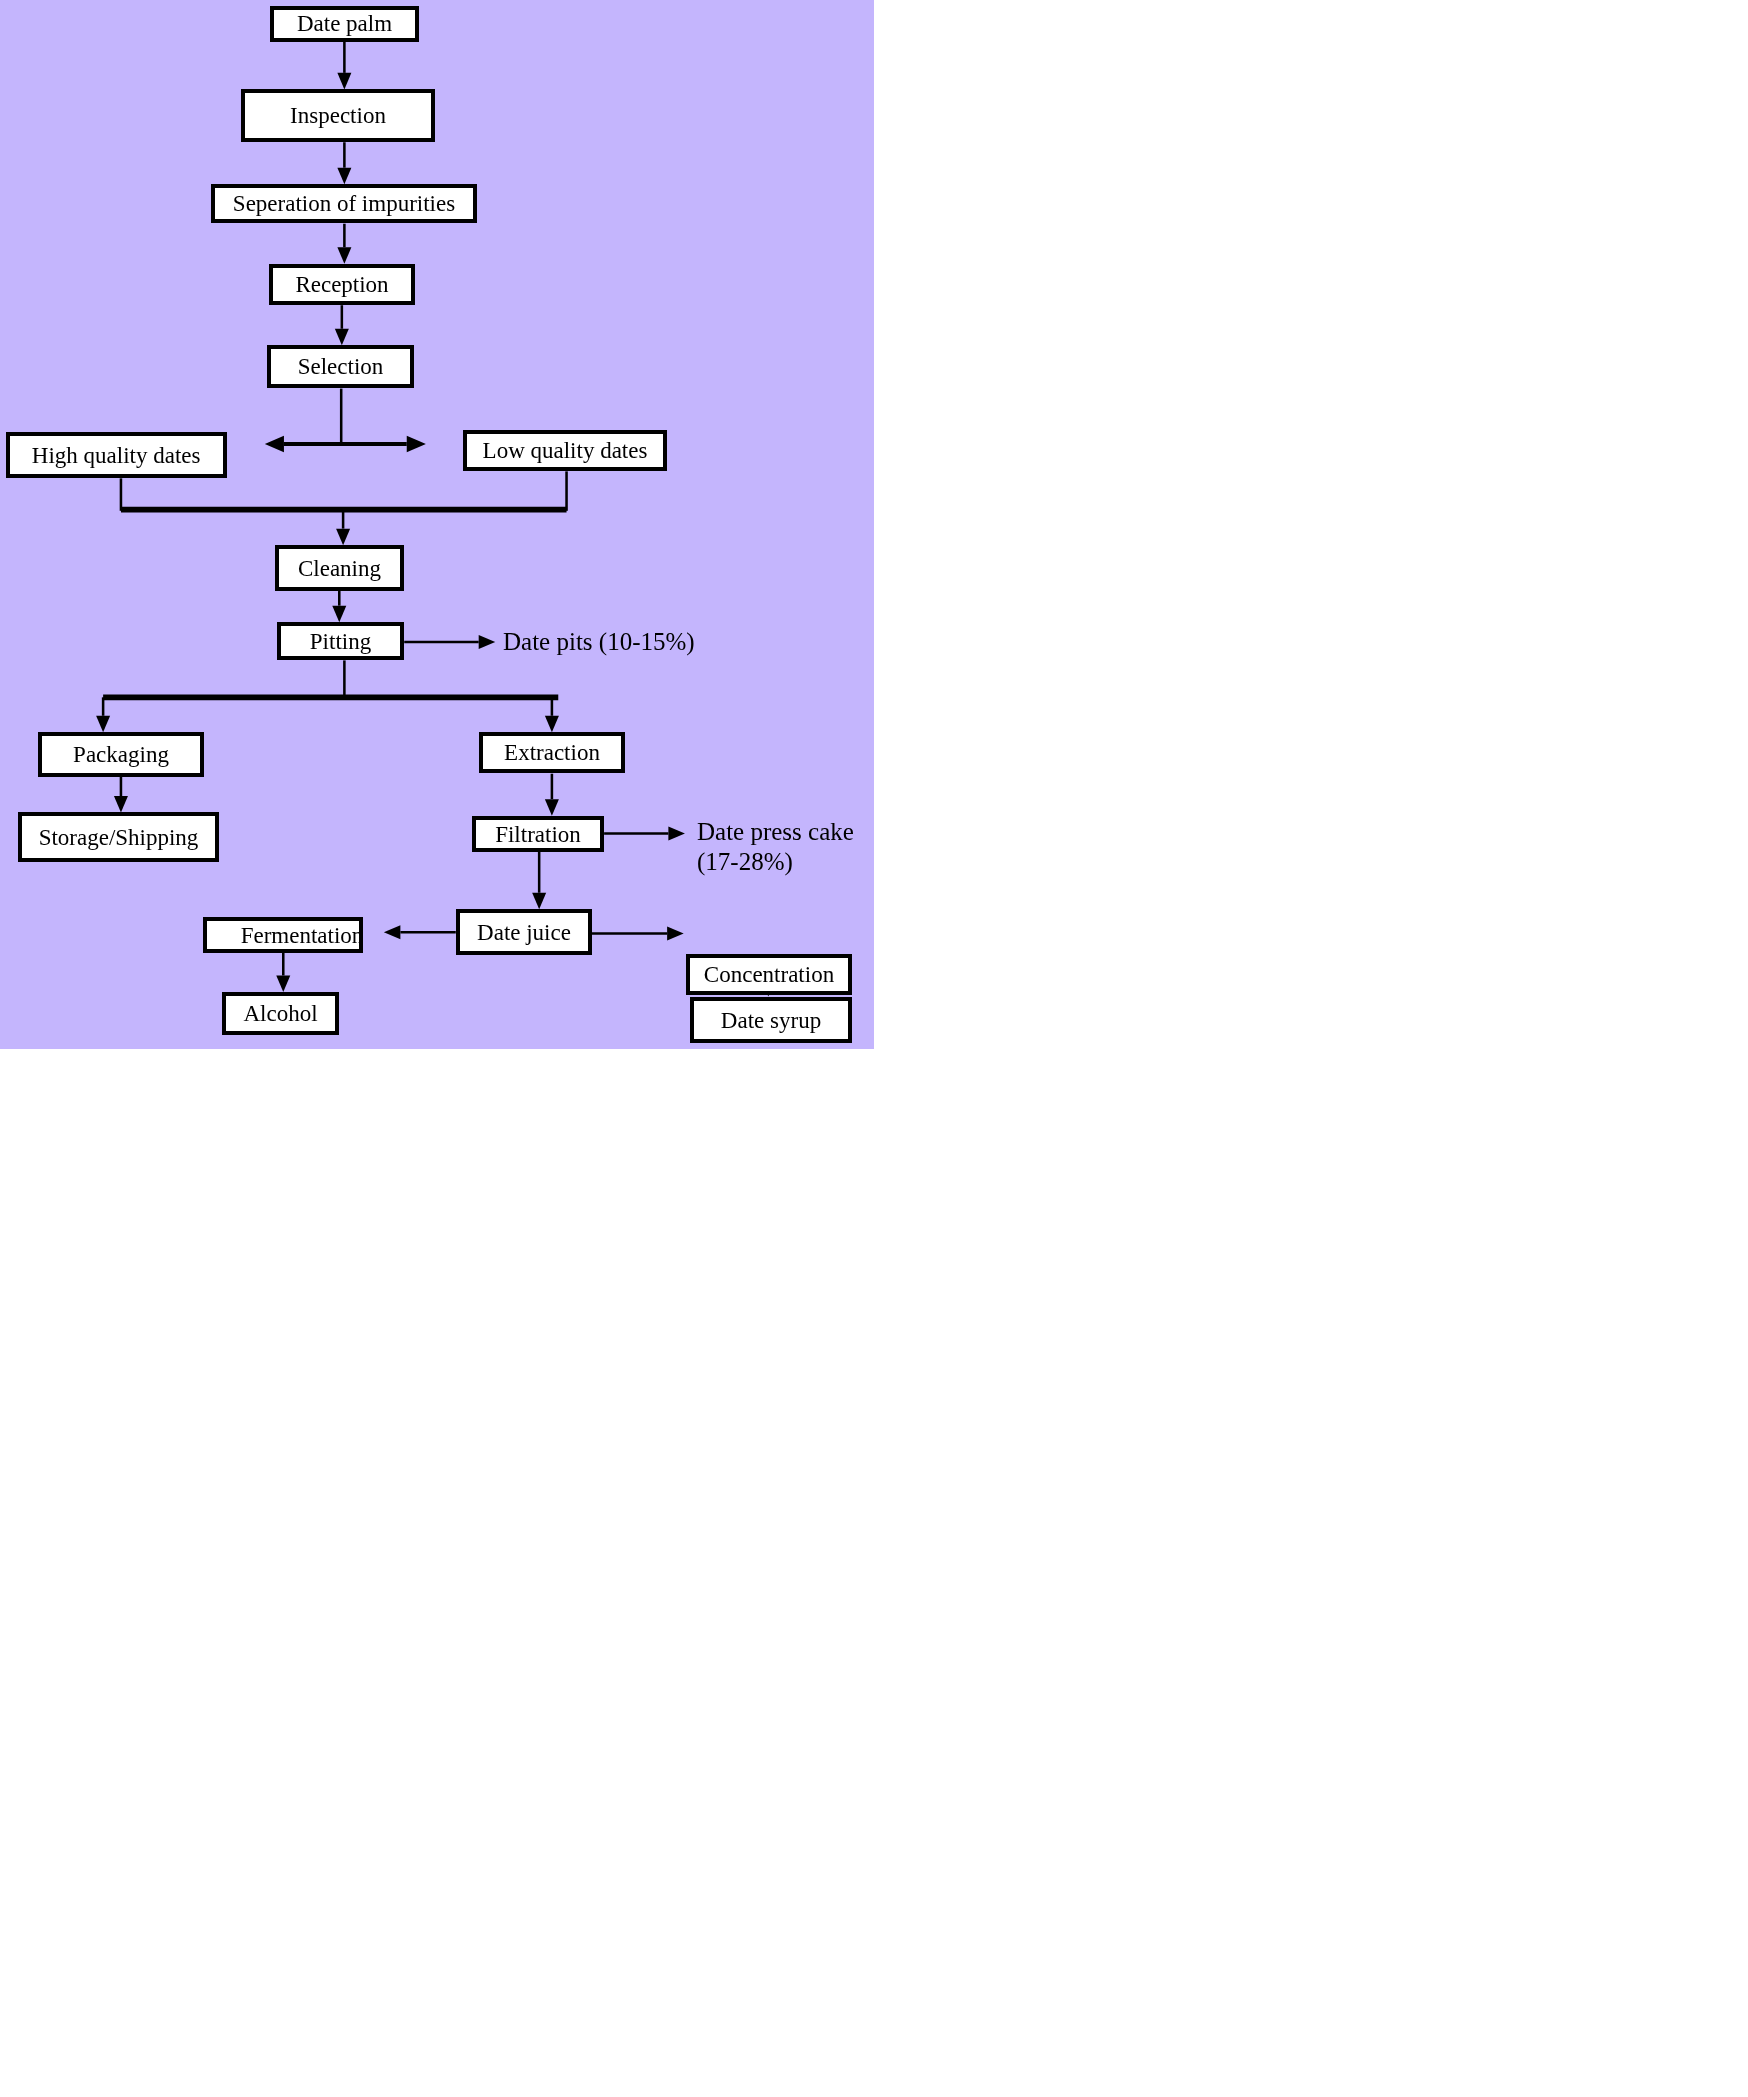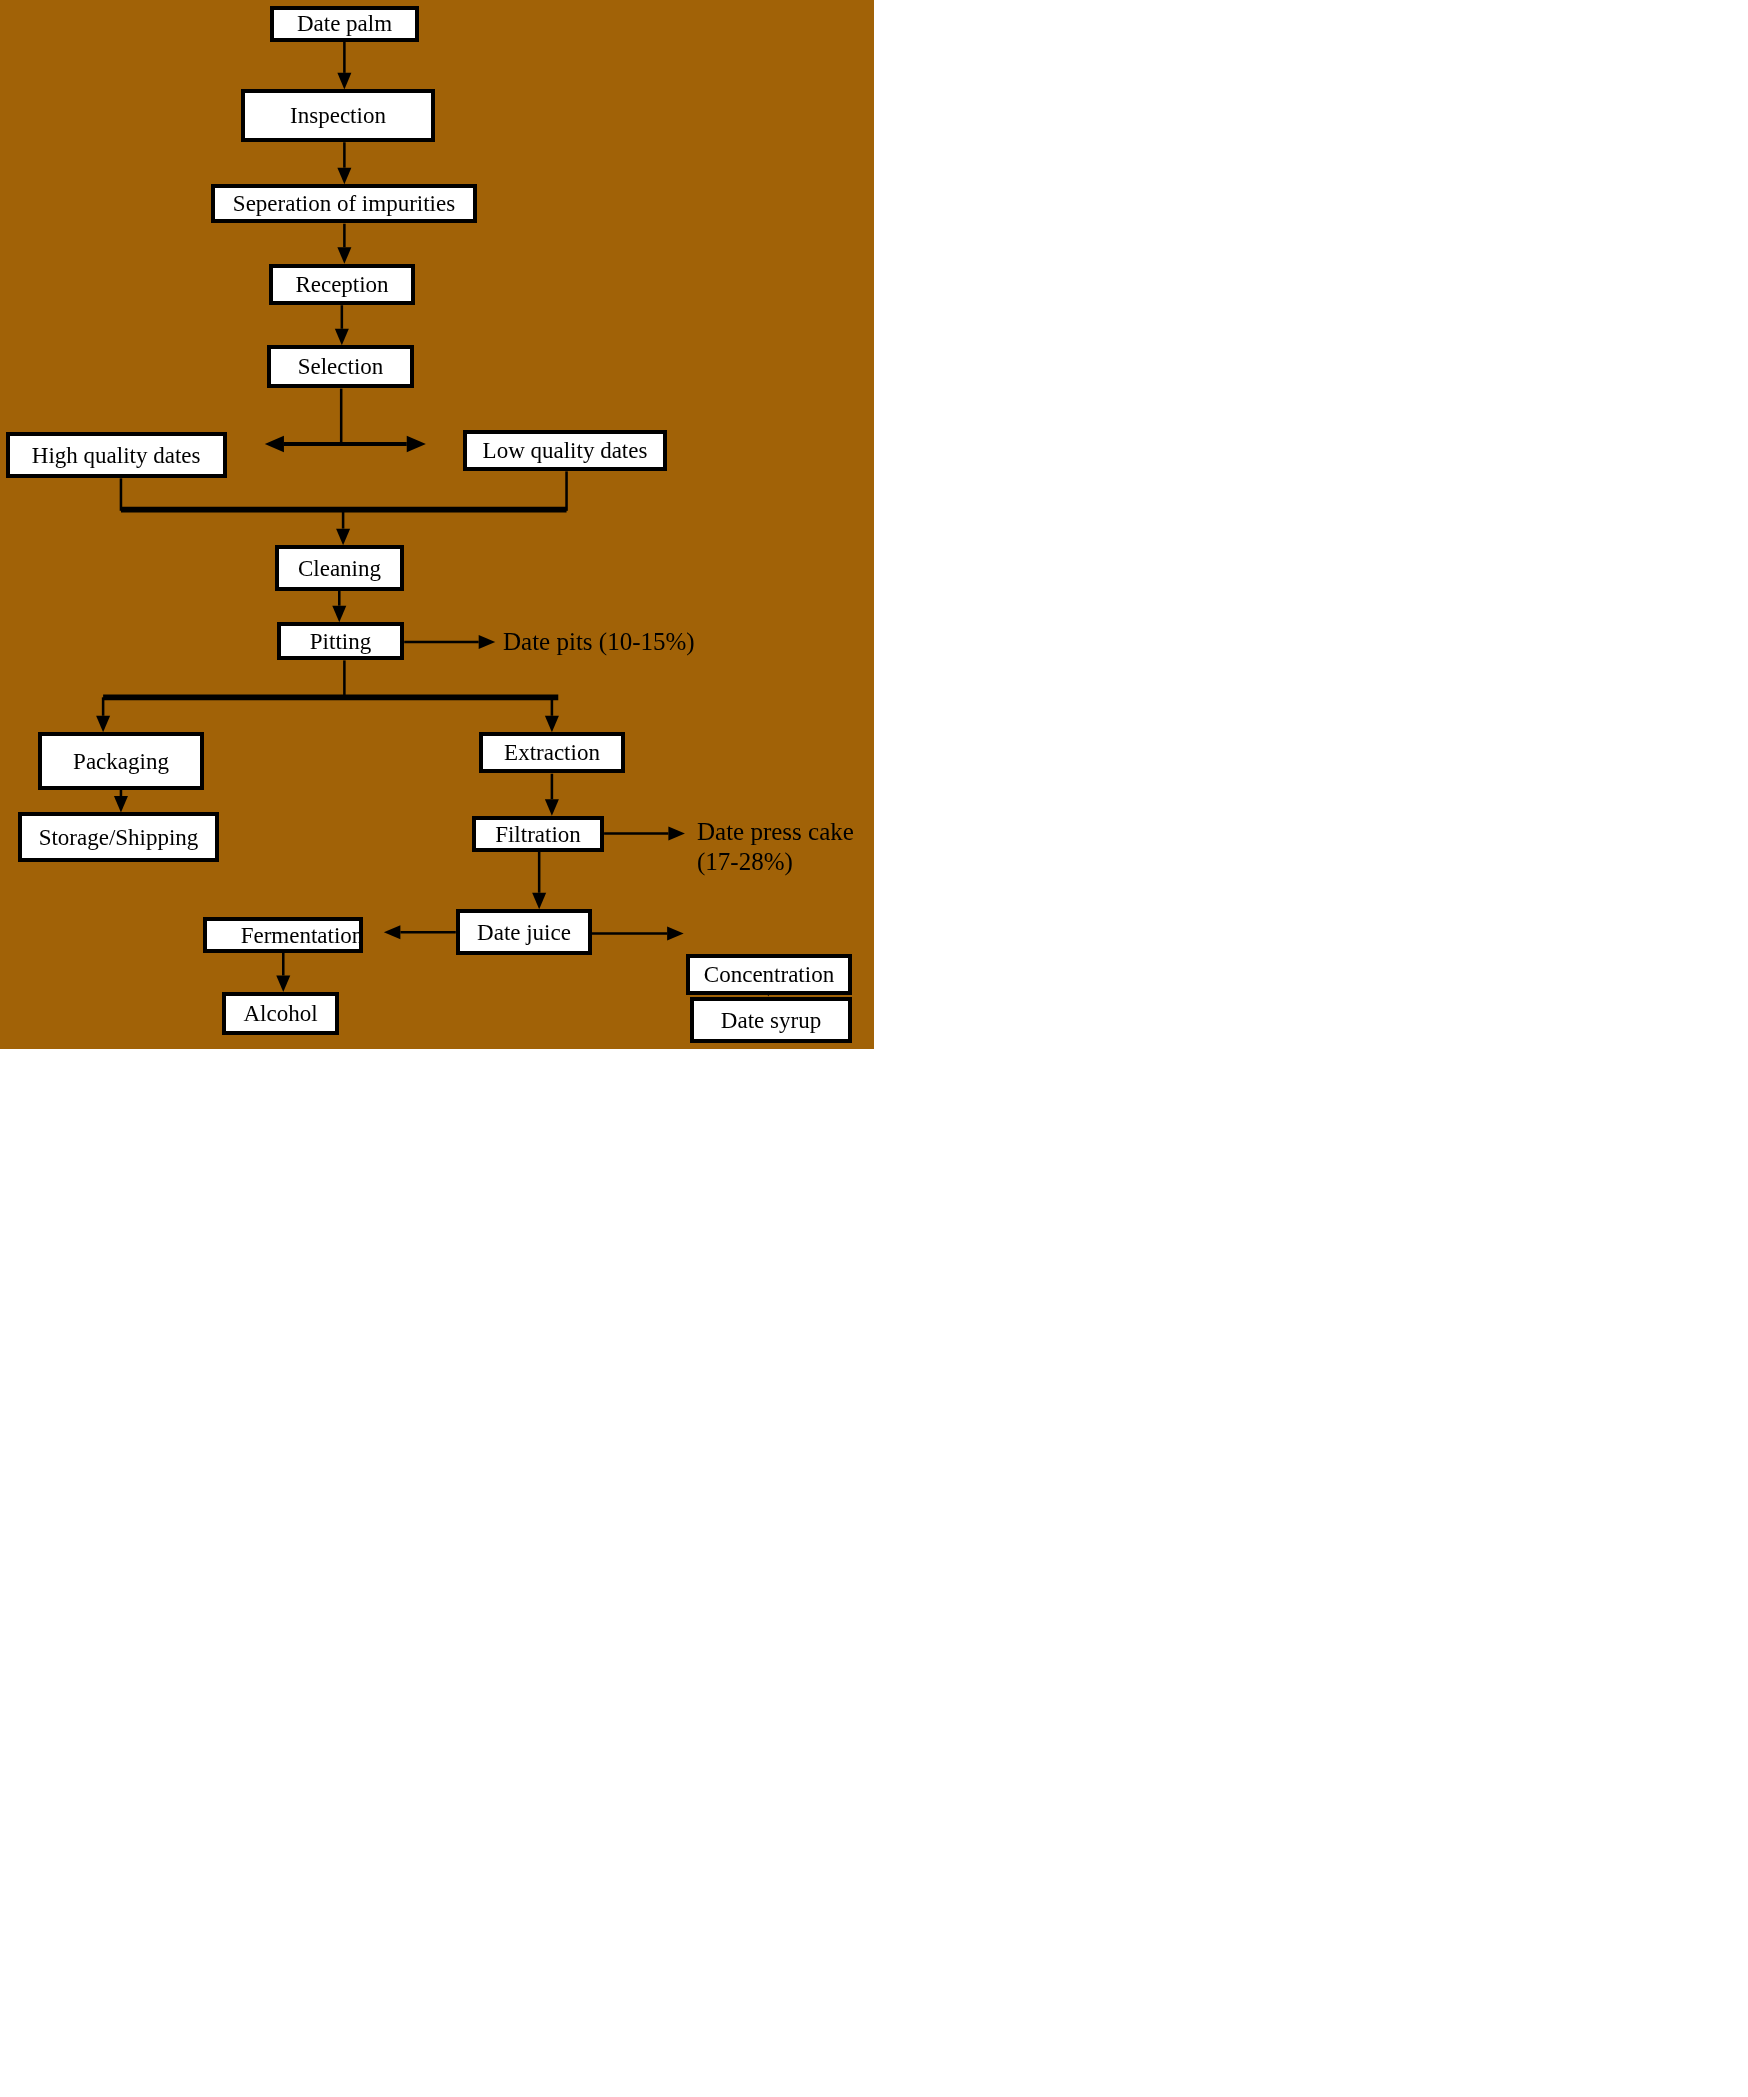--- a/index.html
+++ b/index.html
@@ -4,21 +4,21 @@
 <style>
   html, body {
     margin: 0;
     padding: 0;
     background: #ffffff;
   }
   .canvas {
     position: relative;
     width: 874px;
     height: 1049px;
-    background: #a16207;
+    background: #c4b5fd;
     font-family: "Liberation Serif", "DejaVu Serif", serif;
     color: #000000;
     overflow: hidden;
   }
   .connector-layer {
     position: absolute;
     left: 0;
     top: 0;
     pointer-events: none;
   }
@@ -49,21 +49,21 @@
 <div class="canvas" id="canvas">
     <div class="node" style="left: 270px; top: 5.7px; width: 149px; height: 36px;">Date palm</div>
     <div class="node" style="left: 241px; top: 89px; width: 194px; height: 53px;">Inspection</div>
     <div class="node" style="left: 211px; top: 184px; width: 266px; height: 39px;">Seperation of impurities</div>
     <div class="node" style="left: 269px; top: 264px; width: 146px; height: 41px;">Reception</div>
     <div class="node" style="left: 267px; top: 345px; width: 147px; height: 43px;">Selection</div>
     <div class="node" style="left: 5.7px; top: 432px; width: 221px; height: 46px;">High quality dates</div>
     <div class="node" style="left: 463px; top: 430px; width: 204px; height: 41px;">Low quality dates</div>
     <div class="node" style="left: 275px; top: 545px; width: 129px; height: 46px;">Cleaning</div>
     <div class="node" style="left: 277px; top: 622px; width: 127px; height: 38px;">Pitting</div>
-    <div class="node" style="left: 38px; top: 732px; width: 166px; height: 58px;">Packaging</div>
+    <div class="node" style="left: 38px; top: 732px; width: 166px; height: 45px;">Packaging</div>
     <div class="node" style="left: 18px; top: 812px; width: 201px; height: 50px;">Storage/Shipping</div>
     <div class="node" style="left: 479px; top: 732px; width: 146px; height: 41px;">Extraction</div>
     <div class="node" style="left: 472px; top: 816px; width: 132px; height: 36px;">Filtration</div>
     <div class="node" style="left: 456px; top: 909px; width: 136px; height: 46px;">Date juice</div>
     <div class="node" style="left: 203px; top: 917px; width: 160px; height: 36px; padding-left: 38px;">Fermentation</div>
     <div class="node" style="left: 686px; top: 954px; width: 166px; height: 41px;">Concentration</div>
     <div class="node" style="left: 222px; top: 992px; width: 117px; height: 43px;">Alcohol</div>
     <div class="node" style="left: 690px; top: 997px; width: 162px; height: 46px;">Date syrup</div>
     <div class="side-label" style="left: 503px; top: 627px;">
       <div>Date pits (10-15%)</div>

